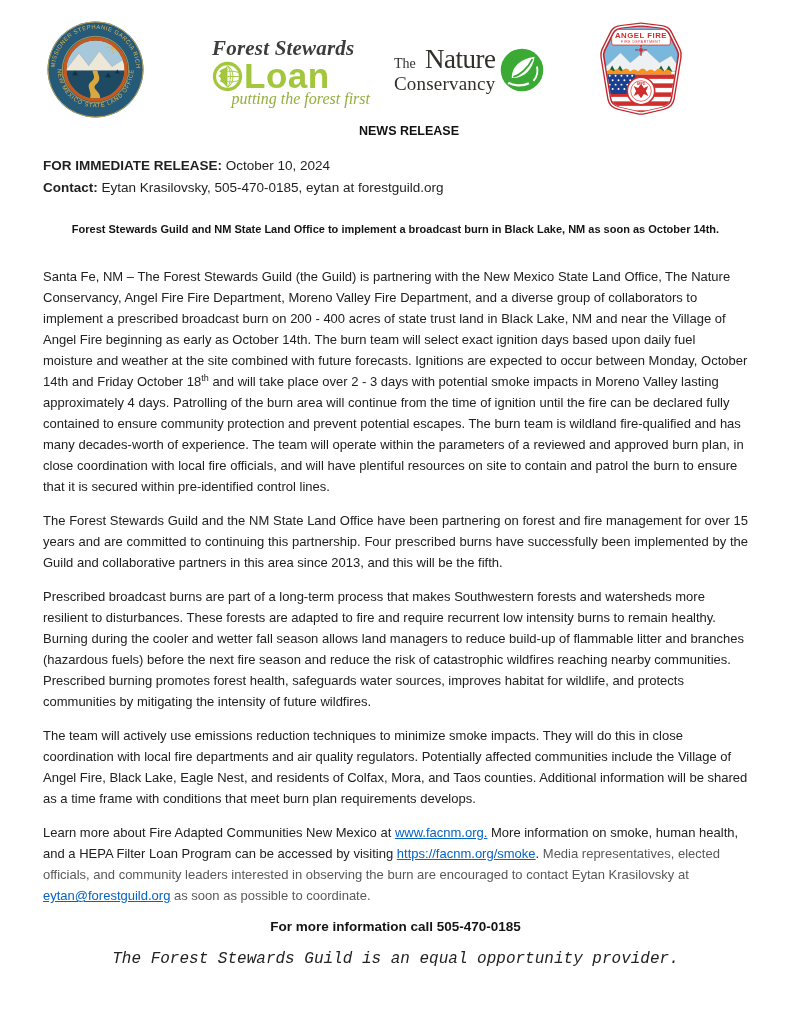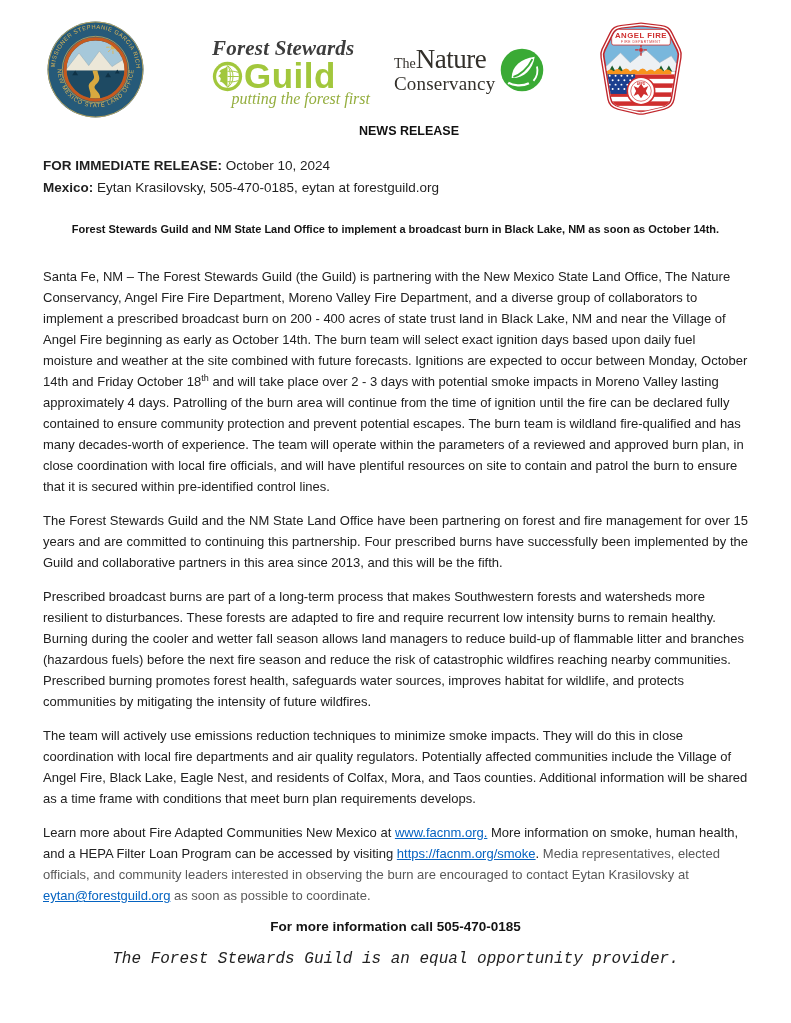--- a/index.html
+++ b/index.html
@@ -31,21 +31,21 @@
     color: #a2c73c; letter-spacing: 0.5px; margin-left: 1px;
   }
   .fsg-tagline {
     font-family: "Liberation Serif", serif;
     font-style: italic; font-size: 16px; color: #94ae3e;
     text-align: right; margin-top: -3px; padding-right: 2px;
   }
 
   .tnc { position: absolute; left: 394px; top: 46px; display: flex; align-items: center; }
   .tnc-text { font-family: "Liberation Serif", serif; color: #33302b; line-height: 1; }
-  .tnc-line1 { display: flex; align-items: flex-end; }
+  .tnc-line1 { display: flex; align-items: flex-end; justify-content: space-between; }
   .tnc-the { font-size: 14px; padding-bottom: 2px; }
   .tnc-nature { font-size: 27px; letter-spacing: -0.5px; }
   .tnc-conservancy { font-size: 19px; letter-spacing: 0.2px; margin-top: 1px; }
   .tnc-globe { margin-left: 4px; }
 
   .affd { position: absolute; left: 597px; top: 20px; }
 
   
   .kicker {
     text-align: center; font-weight: bold; font-size: 12.5px;
@@ -118,21 +118,21 @@
           <circle cx="18" cy="18" r="13.2" fill="#ffffff"></circle>
           <path d="M18,5.5 C15.5,9.5 10.5,8.5 8.5,12.5 C11.5,12.7 10.5,15.5 7,17.8 C10.5,18.8 11,21 9,24 C13,24 14,27 18,30.5 Z" fill="#a2c73c"></path>
           <g stroke="#a2c73c" stroke-width="1.1" fill="none">
             <path d="M18,5.5 C26.5,10 26.5,26 18,30.5"></path>
             <path d="M18,5.5 C22.5,10 22.5,26 18,30.5"></path>
             <path d="M18,12 C22,11.4 27,11.8 30.2,13.2"></path>
             <path d="M18,18 H31.2"></path>
             <path d="M18,24 C22,24.6 27,24.2 30.2,22.8"></path>
           </g>
         </svg>
-        <span class="fsg-word">Guild</span>
+        <span class="fsg-word">Loan</span>
       </div>
       <div class="fsg-tagline">putting the forest first</div>
     </div>
 
     <div class="tnc">
       <div class="tnc-text">
         <div class="tnc-line1">
           <span class="tnc-the">The</span>
             <span class="tnc-nature">Nature</span>
         </div>
@@ -208,21 +208,21 @@
           <path d="M45,64.5 L48,69 L52.5,67 L50,72 L52.5,77 L48,75 L45,79.5 L42,75 L37.5,77 L40,72 L37.5,67 L42,69 Z" fill="#cf2e2e"></path>
         </g>
       </g>
     </svg>
   </div>
 
   <div class="kicker">NEWS RELEASE</div>
 
   <div class="meta">
     <div><b>FOR IMMEDIATE RELEASE:</b><span> October 10, 2024</span></div>
-    <div><b>Mexico:</b><span> Eytan Krasilovsky, 505-470-0185, eytan at forestguild.org</span></div>
+    <div><b>Contact:</b><span> Eytan Krasilovsky, 505-470-0185, eytan at forestguild.org</span></div>
   </div>
 
   <h1 class="headline">Forest Stewards Guild and NM State Land Office to implement a broadcast burn in Black Lake, NM as soon as October 14th.</h1>
 
   <div class="body-copy">
     <p><span>Santa Fe, NM – The Forest Stewards Guild (the Guild) is partnering with the New Mexico State Land Office, The Nature Conservancy, Angel Fire Fire Department, Moreno Valley Fire Department, and a diverse group of collaborators to implement a prescribed broadcast burn on 200 - 400 acres of state trust land in Black Lake, NM and near the Village of Angel Fire beginning as early as October 14th. The burn team will select exact ignition days based upon daily fuel moisture and weather at the site combined with future forecasts. Ignitions are expected to occur between Monday, October 14th and Friday October 18</span><sup>th</sup><span> and will take place over 2 - 3 days with potential smoke impacts in Moreno Valley lasting approximately 4 days.  Patrolling of the burn area will continue from the time of ignition until the fire can be declared fully contained to ensure community protection and prevent potential escapes. The burn team is wildland fire-qualified and has many decades-worth of experience. The team will operate within the parameters of a reviewed and approved burn plan, in close coordination with local fire officials, and will have plentiful resources on site to contain and patrol the burn to ensure that it is secured within pre-identified control lines.</span></p>
 
     <p class="justify">The Forest Stewards Guild and the NM State Land Office have been partnering on forest and fire management for over 15 years and are committed to continuing this partnership. Four prescribed burns have successfully been implemented by the Guild and collaborative partners in this area since 2013, and this will be the fifth.</p>
 
     <p>Prescribed broadcast burns are part of a long-term process that makes Southwestern forests and watersheds more resilient to disturbances. These forests are adapted to fire and require recurrent low intensity burns to remain healthy. Burning during the cooler and wetter fall season allows land managers to reduce build-up of flammable litter and branches (hazardous fuels) before the next fire season and reduce the risk of catastrophic wildfires reaching nearby communities. Prescribed burning promotes forest health, safeguards water sources, improves habitat for wildlife, and protects communities by mitigating the intensity of future wildfires.</p>

